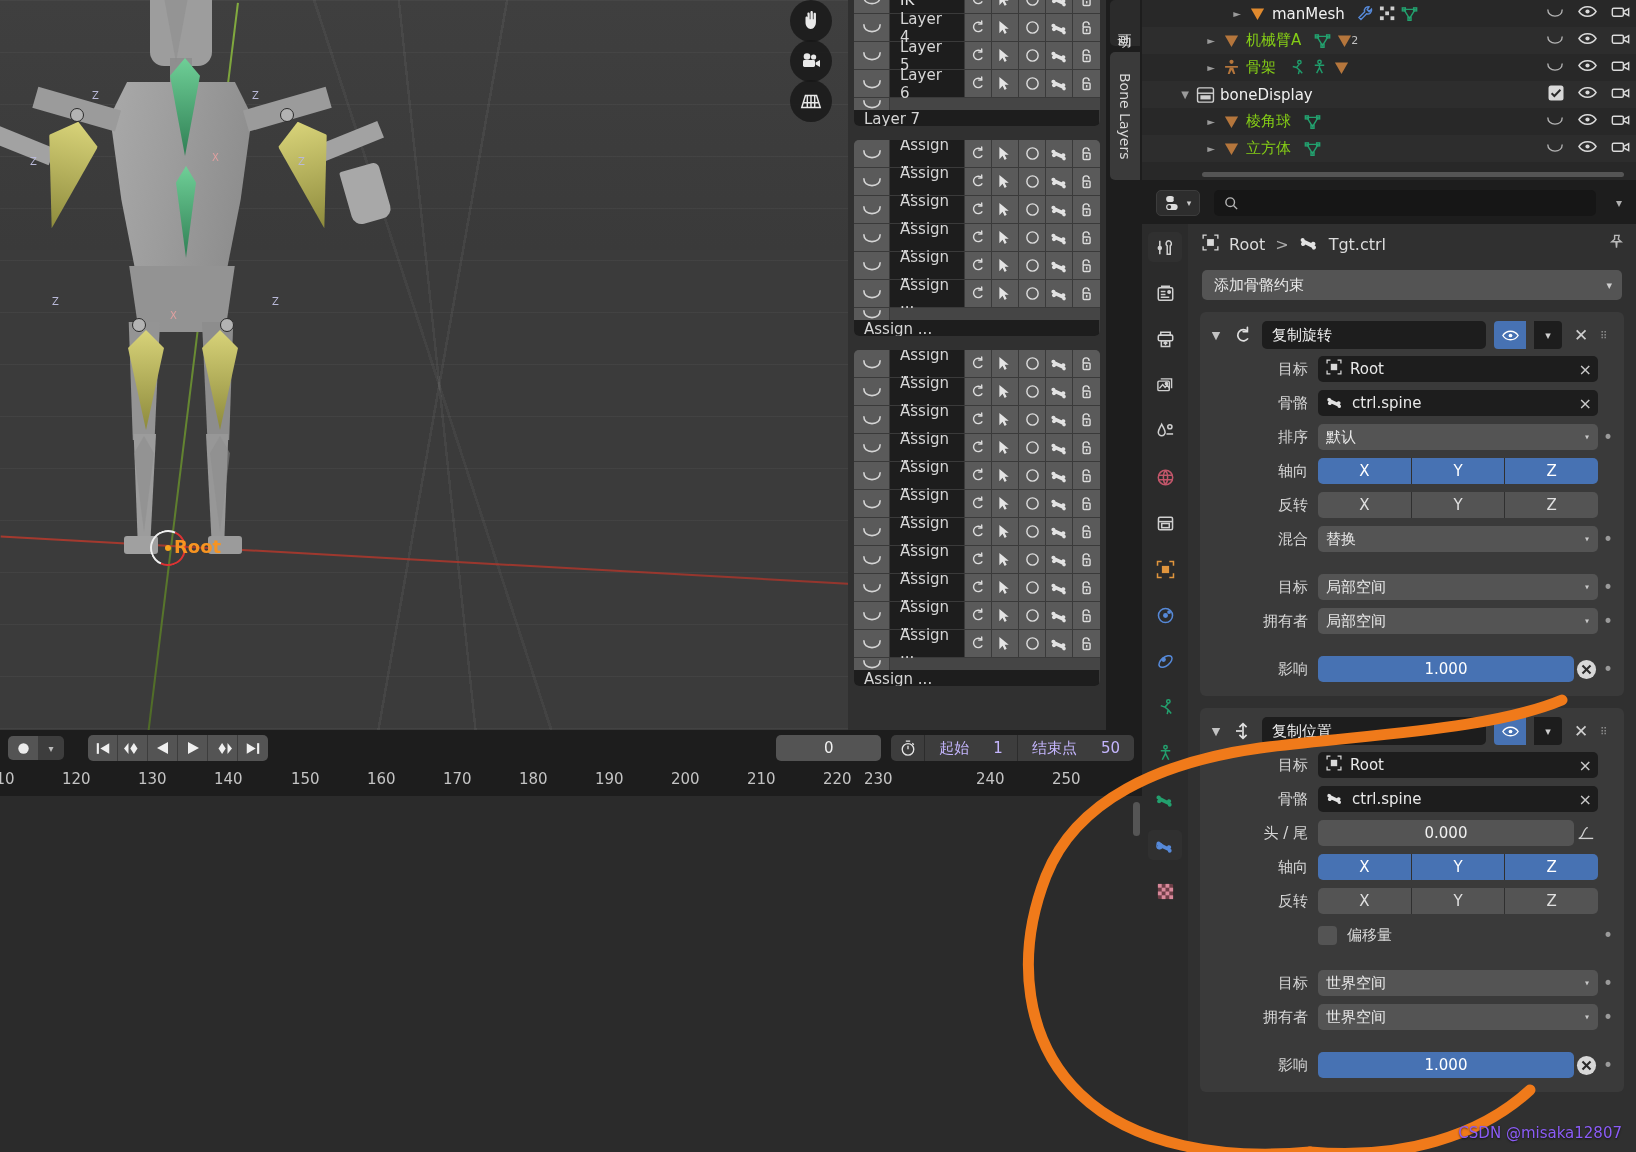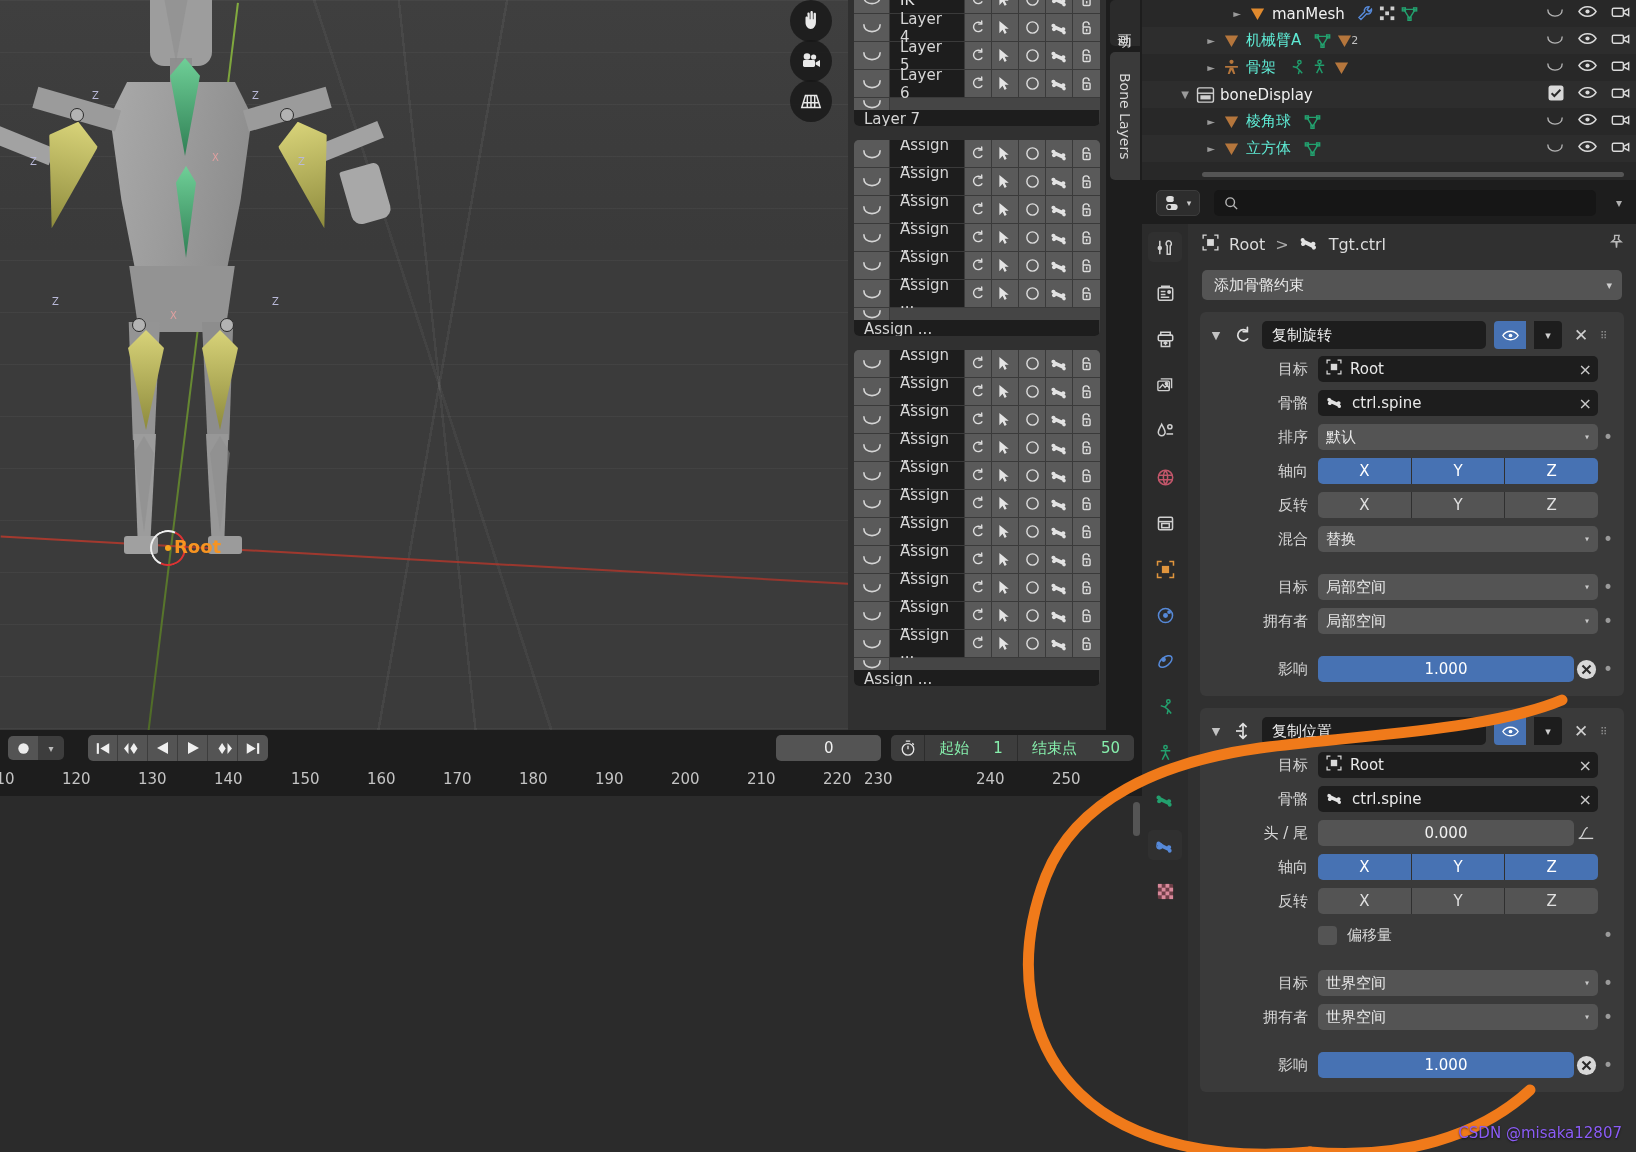--- a/index.html
+++ b/index.html
@@ -119,21 +119,21 @@
 
   
   #outliner{
     position:absolute; left:1142px; top:0; width:494px; height:180px;
     background:#282828; font-size:15px;
   }
   .ol-row{ position:relative; height:27px; display:flex; align-items:center; padding-left:8px; }
   .ol-row.even{ background:#2d2d2d; }
   .ol-tri{ width:18px; color:#9a9a9a; font-size:10px; text-align:center; }
   .ol-ico{ width:22px; display:flex; align-items:center; justify-content:center; }
-  .ol-label{ margin-left:4px; color:#5eead4; }
+  .ol-label{ margin-left:4px; color:#84cc16; }
   .ol-label.bright{ color:#f0f0f0; }
   .ol-right{ position:absolute; right:6px; top:0; height:27px; display:flex; align-items:center; gap:14px; }
   .ol-scroll{ position:absolute; left:60px; right:12px; bottom:3px; height:5px; background:#555; border-radius:3px; }
 
   
   #props{
     position:absolute; left:1142px; top:182px; width:494px; height:970px;
     background:#303030;
   }
   #props-header{
@@ -218,21 +218,21 @@
   
   #timeline{ position:absolute; left:0; top:730px; width:1142px; height:422px; background:#282828; }
   #tl-header{ position:absolute; left:0; top:0; right:0; height:36px; background:#1d1d1d; display:flex; align-items:center; padding:0 8px; gap:10px; }
   .tl-rec{ width:30px; height:24px; background:#545454; border-radius:5px 0 0 5px; display:flex; align-items:center; justify-content:center; }
   .tl-recdd{ width:26px; height:24px; background:#3d3d3d; border-radius:0 5px 5px 0; display:flex; align-items:center; justify-content:center; color:#bbb; font-size:10px; }
   .tl-playgrp{ display:flex; height:26px; border-radius:5px; overflow:hidden; margin-left:14px; }
   .tl-pbtn{ width:30px; background:#545454; display:flex; align-items:center; justify-content:center; border-right:1px solid #3d3d3d; color:#f0f0f0; }
   .tl-pbtn:last-child{ border-right:none; }
   .tl-frame{ width:105px; height:26px; background:#545454; border-radius:5px; display:flex; align-items:center; justify-content:center; color:#f2f2f2; font-size:15px; }
   .tl-startend{ display:flex; height:26px; border-radius:5px; overflow:hidden; }
-  .tl-se{ background:#3d3d3d; display:flex; align-items:center; padding:0 14px; gap:24px; color:#86efac; font-size:15px; border-right:1px solid #2c2c2c; }
+  .tl-se{ background:#3d3d3d; display:flex; align-items:center; padding:0 14px; gap:24px; color:#c4b5fd; font-size:15px; border-right:1px solid #2c2c2c; }
   .tl-stopwatch{ width:34px; background:#3d3d3d; display:flex; align-items:center; justify-content:center; border-right:1px solid #2c2c2c; }
   #tl-ruler{ position:absolute; left:0; top:36px; right:0; height:30px; background:#1d1d1d; }
   .tick{ position:absolute; top:4px; color:#c4c4c4; font-size:15px; }
   #tl-body{ position:absolute; left:0; top:66px; right:0; bottom:0; background:#2b2b2b; }
   #tl-scroll-v{ position:absolute; right:2px; top:72px; width:7px; height:34px; background:#555; border-radius:4px; }
 
   
   #gap-col{ position:absolute; left:1106px; top:730px; width:36px; bottom:0; background:#1d1d1d; }
 
   

